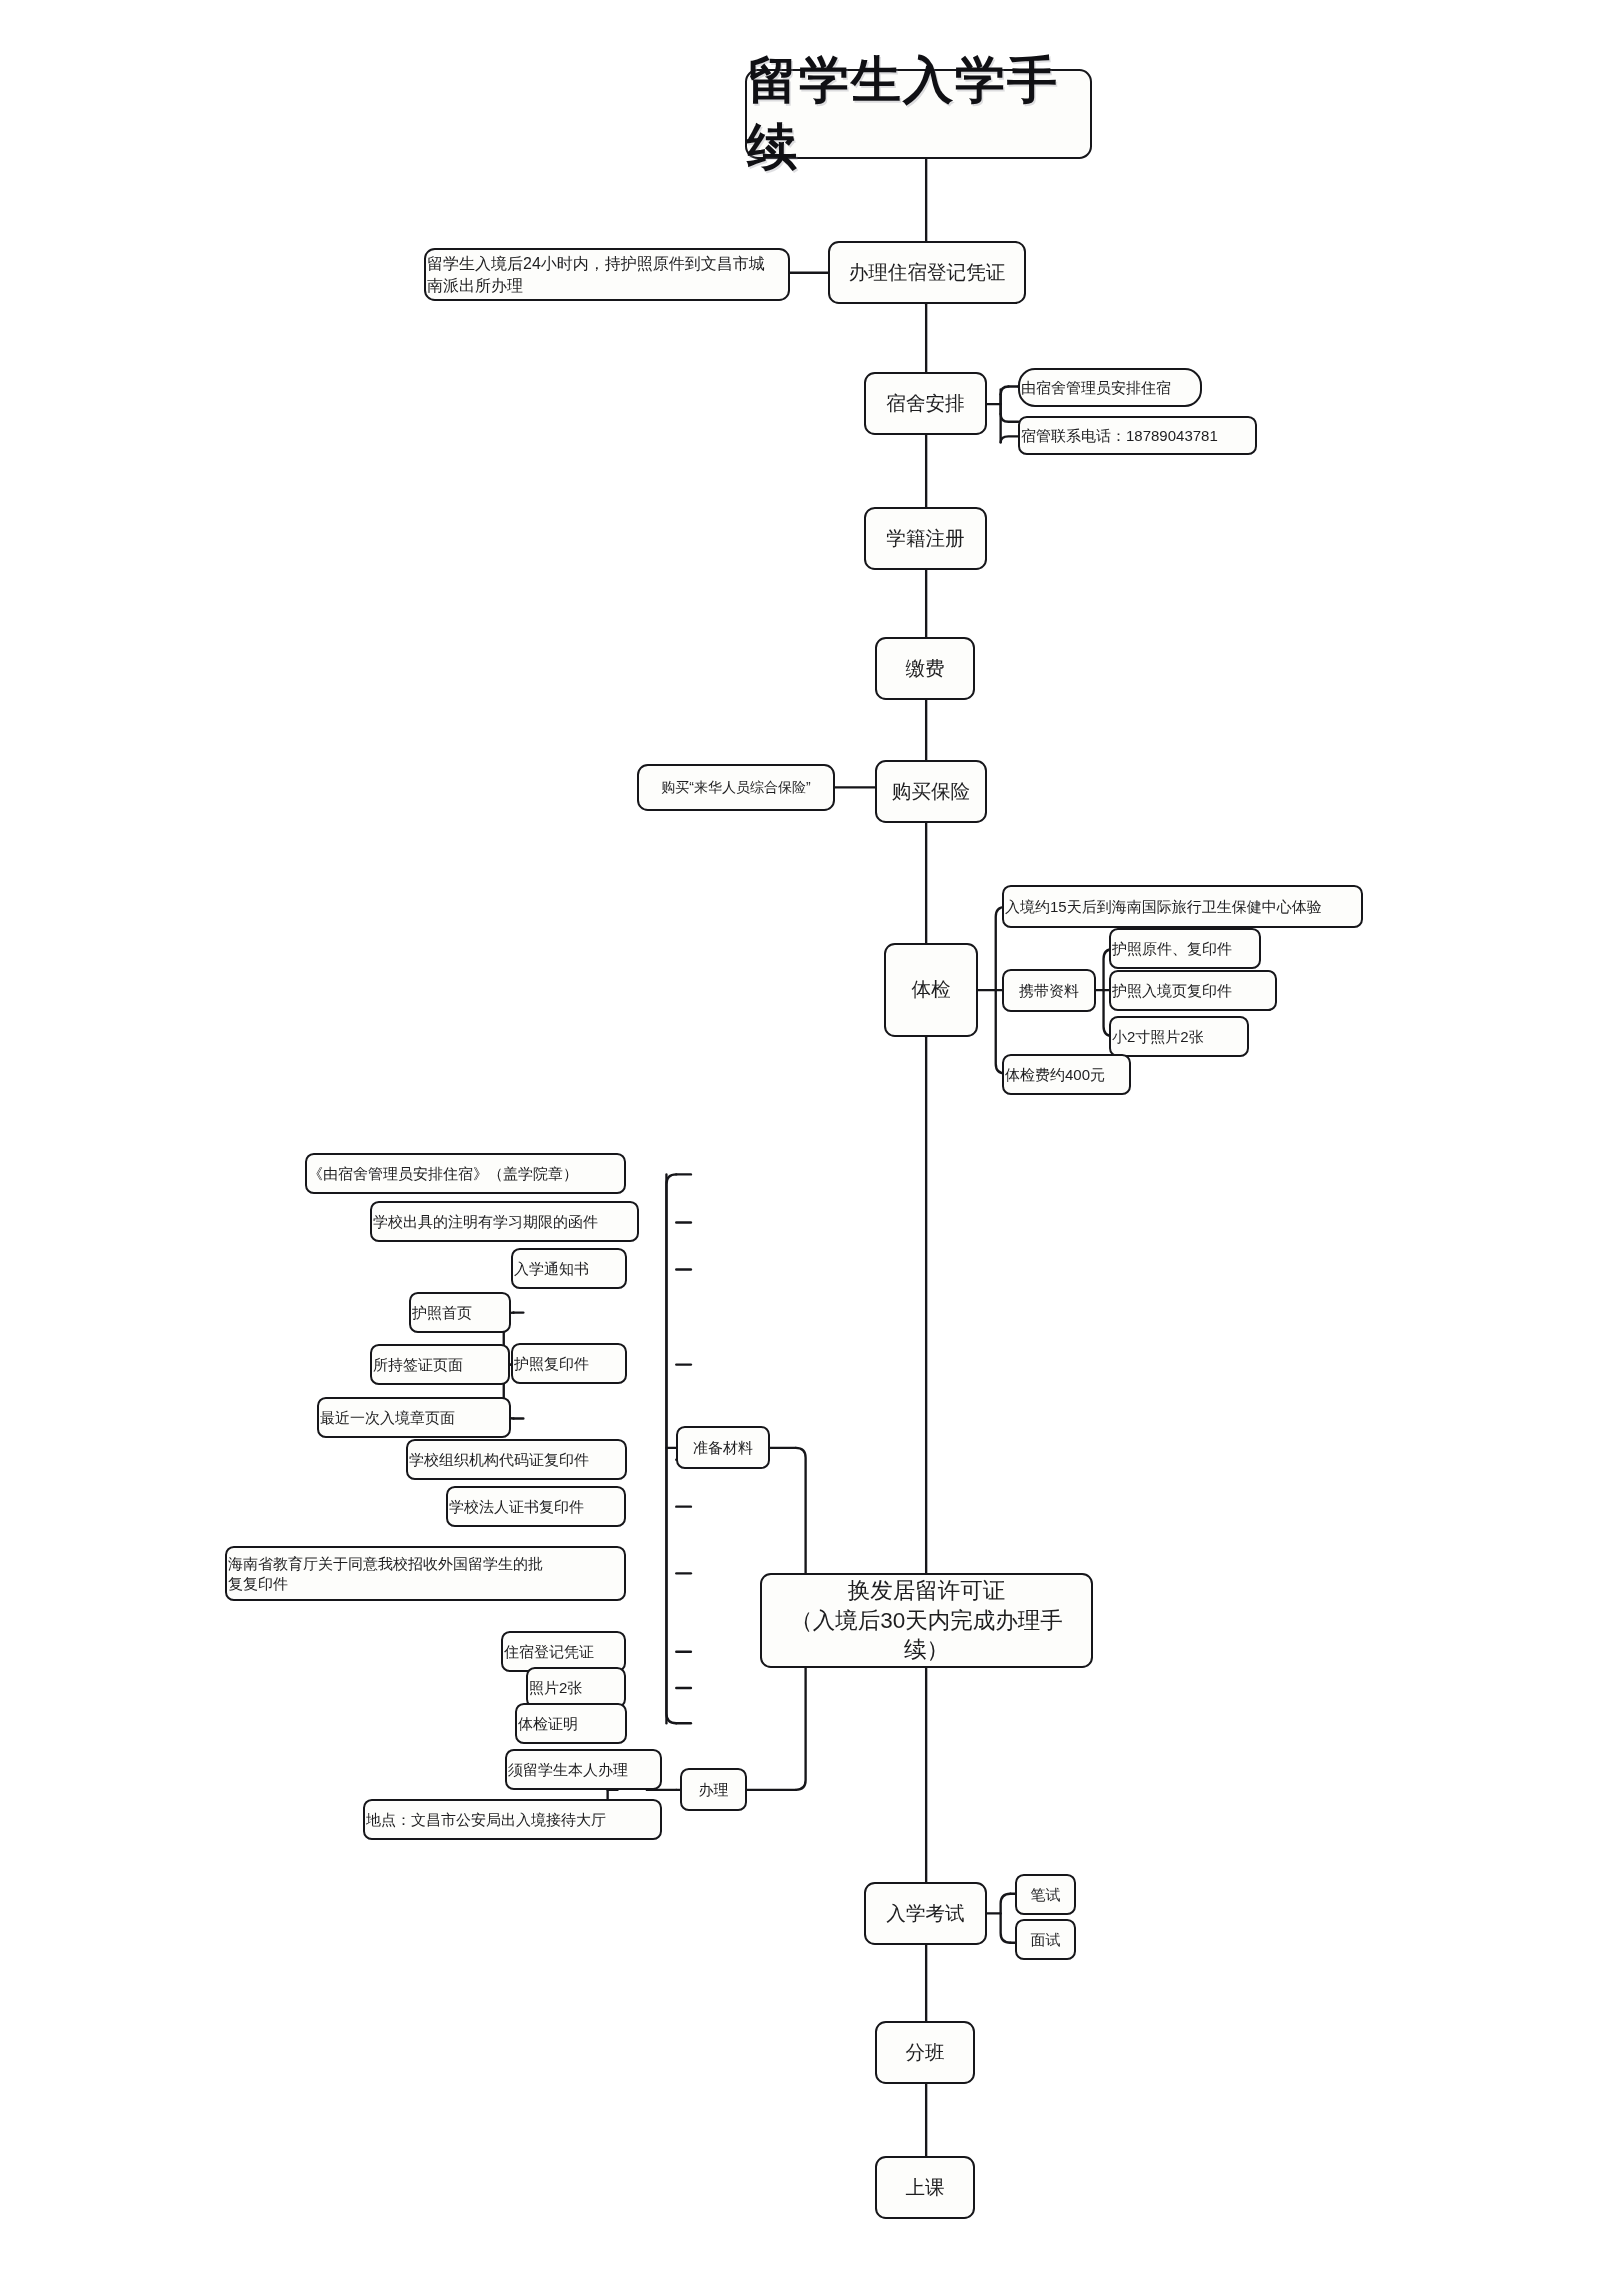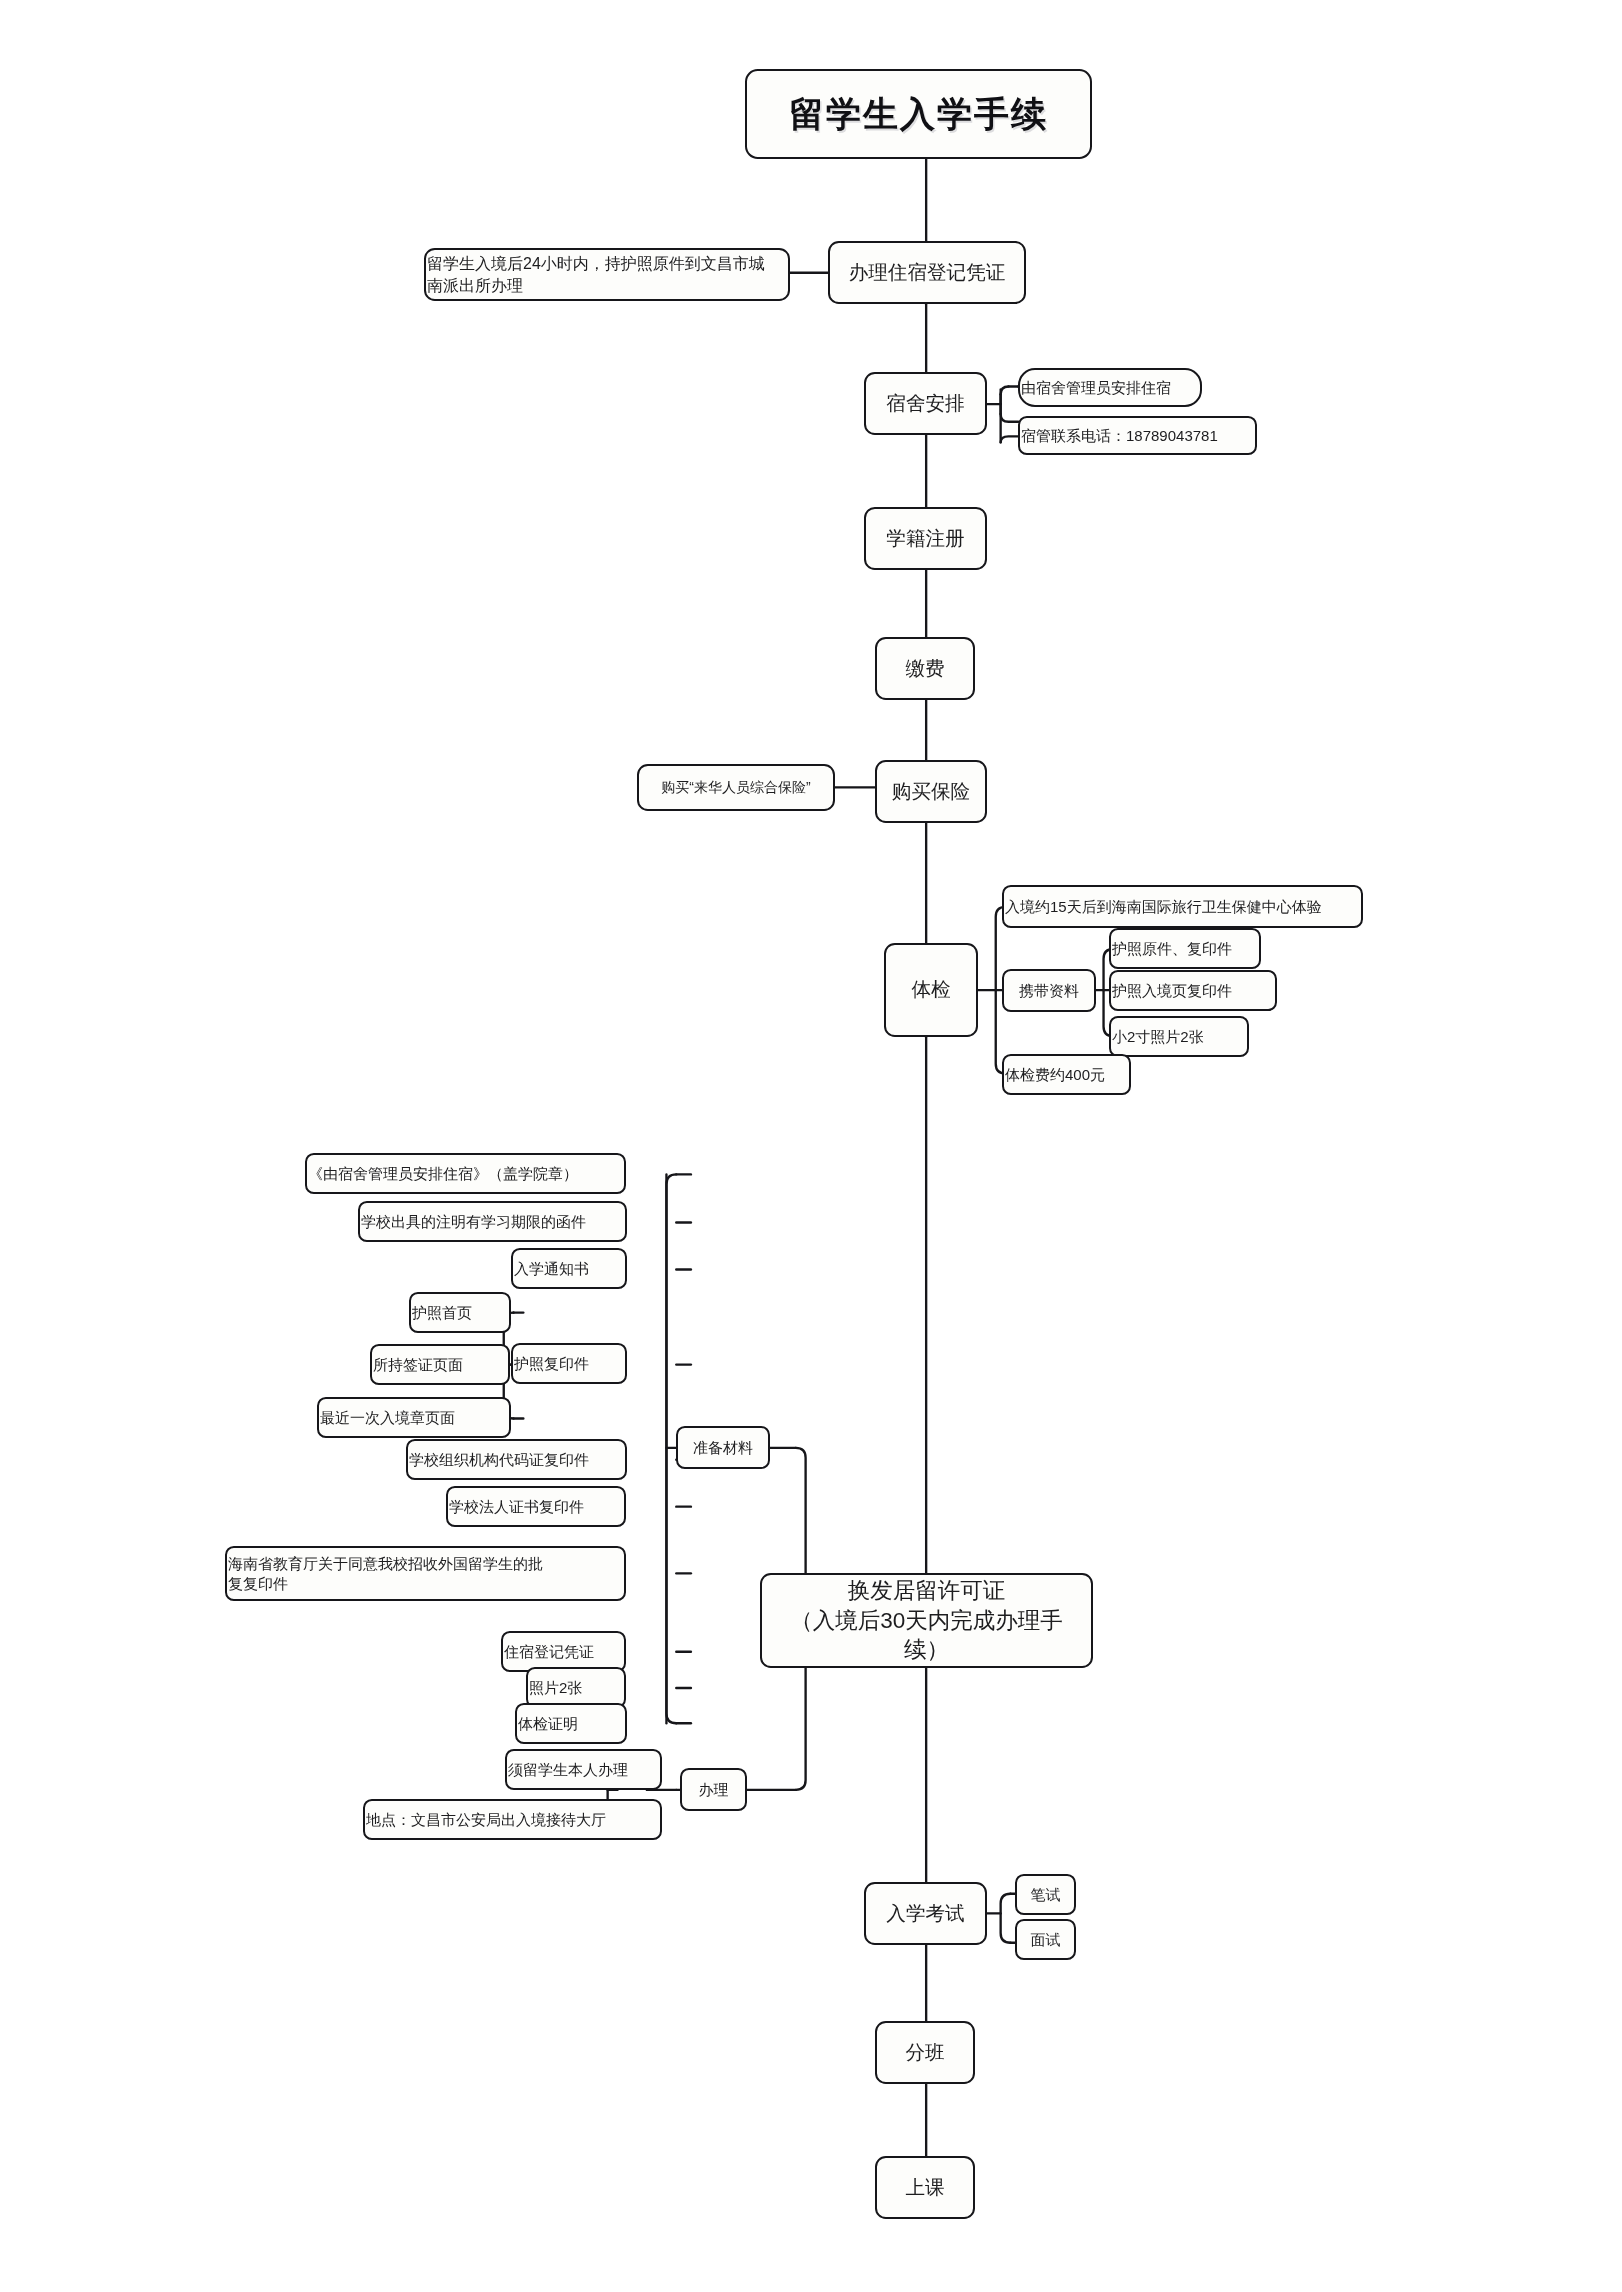--- a/index.html
+++ b/index.html
@@ -38,21 +38,21 @@
   .node.med{font-size:19.6px;}
   .node.big{font-size:22.5px;}
   .node.left{justify-content:flex-start;text-align:left;padding-left:1px;}
   #title-node{
     position:absolute;
     left:745px;top:69px;width:343px;height:86px;
     background:#fdfdfb;
     border:2.5px solid #16161a;
     border-radius:12.7px;
     display:flex;align-items:center;justify-content:center;
-    font-size:35px;font-weight:bold;letter-spacing:2px;
+    font-size:50px;font-weight:bold;letter-spacing:2px;
     color:#101014;
     text-shadow:1.5px 1.5px 0 rgba(150,150,160,0.30);
     z-index:2;
   }
 </style>
 </head>
 <body>
 
 <div id="canvas">
 
@@ -180,21 +180,21 @@
   <div class="node tiny left" style="left:1109px;top:970px;width:168px;height:41px;">护照入境页复印件</div>
 
   <div class="node tiny left" style="left:1109px;top:1016px;width:140px;height:41px;">小2寸照片2张</div>
 
   <div class="node tiny left" style="left:1002px;top:1054px;width:129px;height:41px;">体检费约400元</div>
 
   <div class="node tiny" style="left:676px;top:1426px;width:94px;height:43px;">准备材料</div>
 
   <div class="node tiny left" style="left:305px;top:1153px;width:321px;height:41px;">《由宿舍管理员安排住宿》（盖学院章）</div>
 
-  <div class="node tiny left" style="left:358px;top:1201px;width:269px;height:41px;">学校出具的注明有学习期限的函件</div>
+  <div class="node tiny left" style="left:370px;top:1201px;width:269px;height:41px;">学校出具的注明有学习期限的函件</div>
 
   <div class="node tiny left" style="left:511px;top:1248px;width:116px;height:41px;">入学通知书</div>
 
   <div class="node tiny left" style="left:511px;top:1343px;width:116px;height:41px;">护照复印件</div>
 
   <div class="node tiny left" style="left:409px;top:1292px;width:102px;height:41px;">护照首页</div>
 
   <div class="node tiny left" style="left:370px;top:1344px;width:140px;height:41px;">所持签证页面</div>
 
   <div class="node tiny left" style="left:317px;top:1397px;width:194px;height:41px;">最近一次入境章页面</div>

